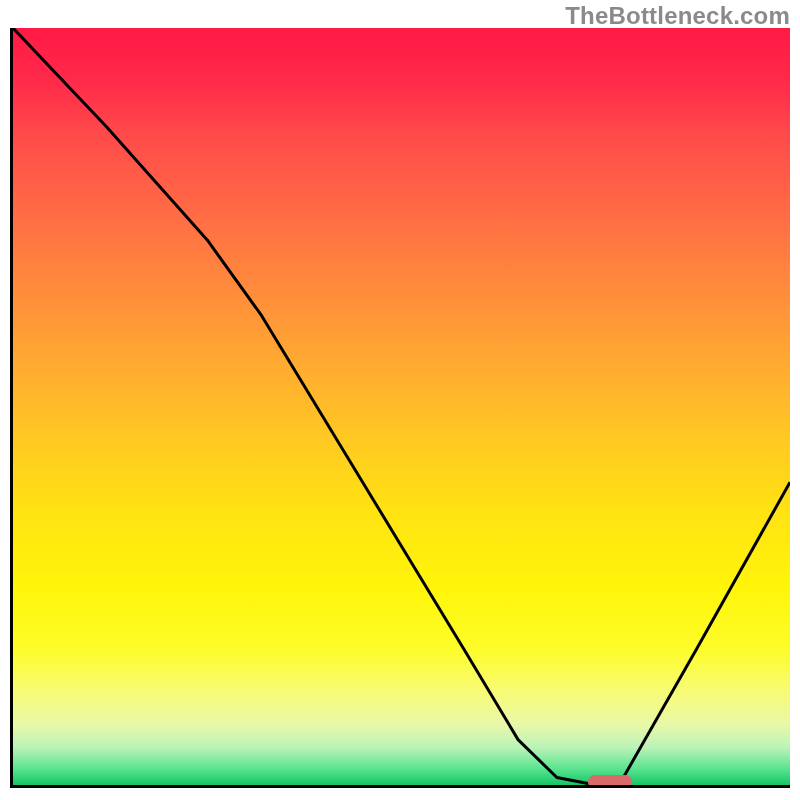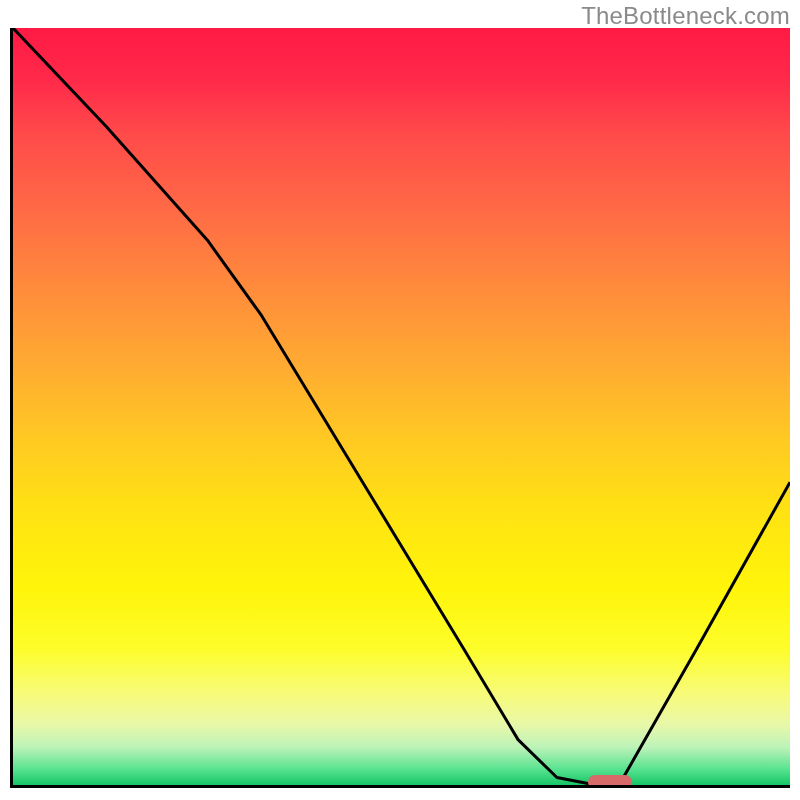--- a/index.html
+++ b/index.html
@@ -15,21 +15,21 @@
     position: relative;
     width: 800px;
     height: 800px;
     background: #ffffff;
   }
   .watermark {
     position: absolute;
     right: 10px;
     top: 2px;
     font-size: 24px;
-    font-weight: 400;
+    font-weight: 700;
     color: #8a8a8a;
     letter-spacing: 0.2px;
   }
   .plot-frame {
     position: absolute;
     left: 10px;
     top: 28px;
     width: 780px;
     height: 760px;
     box-sizing: border-box;

